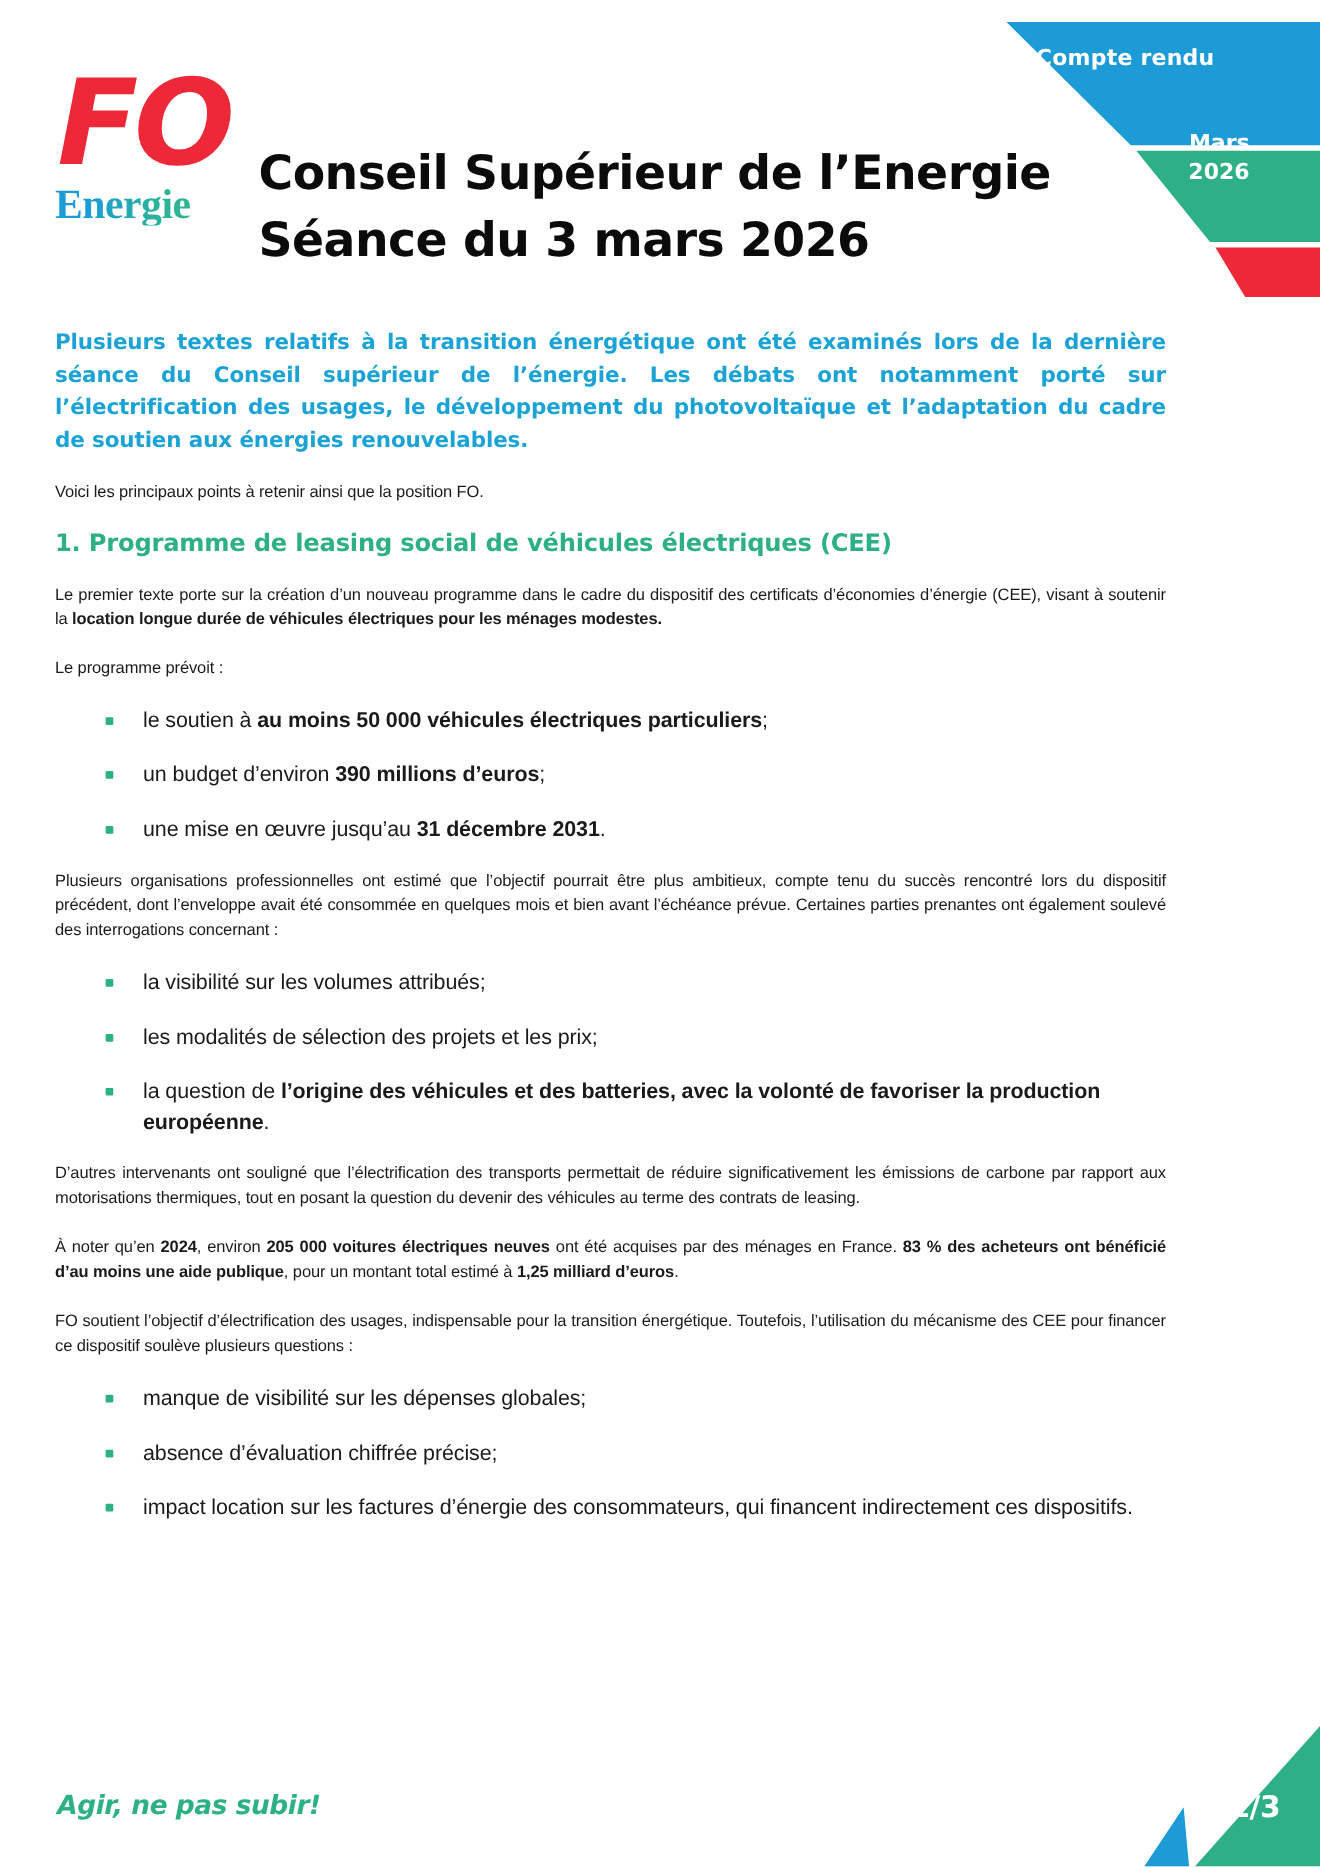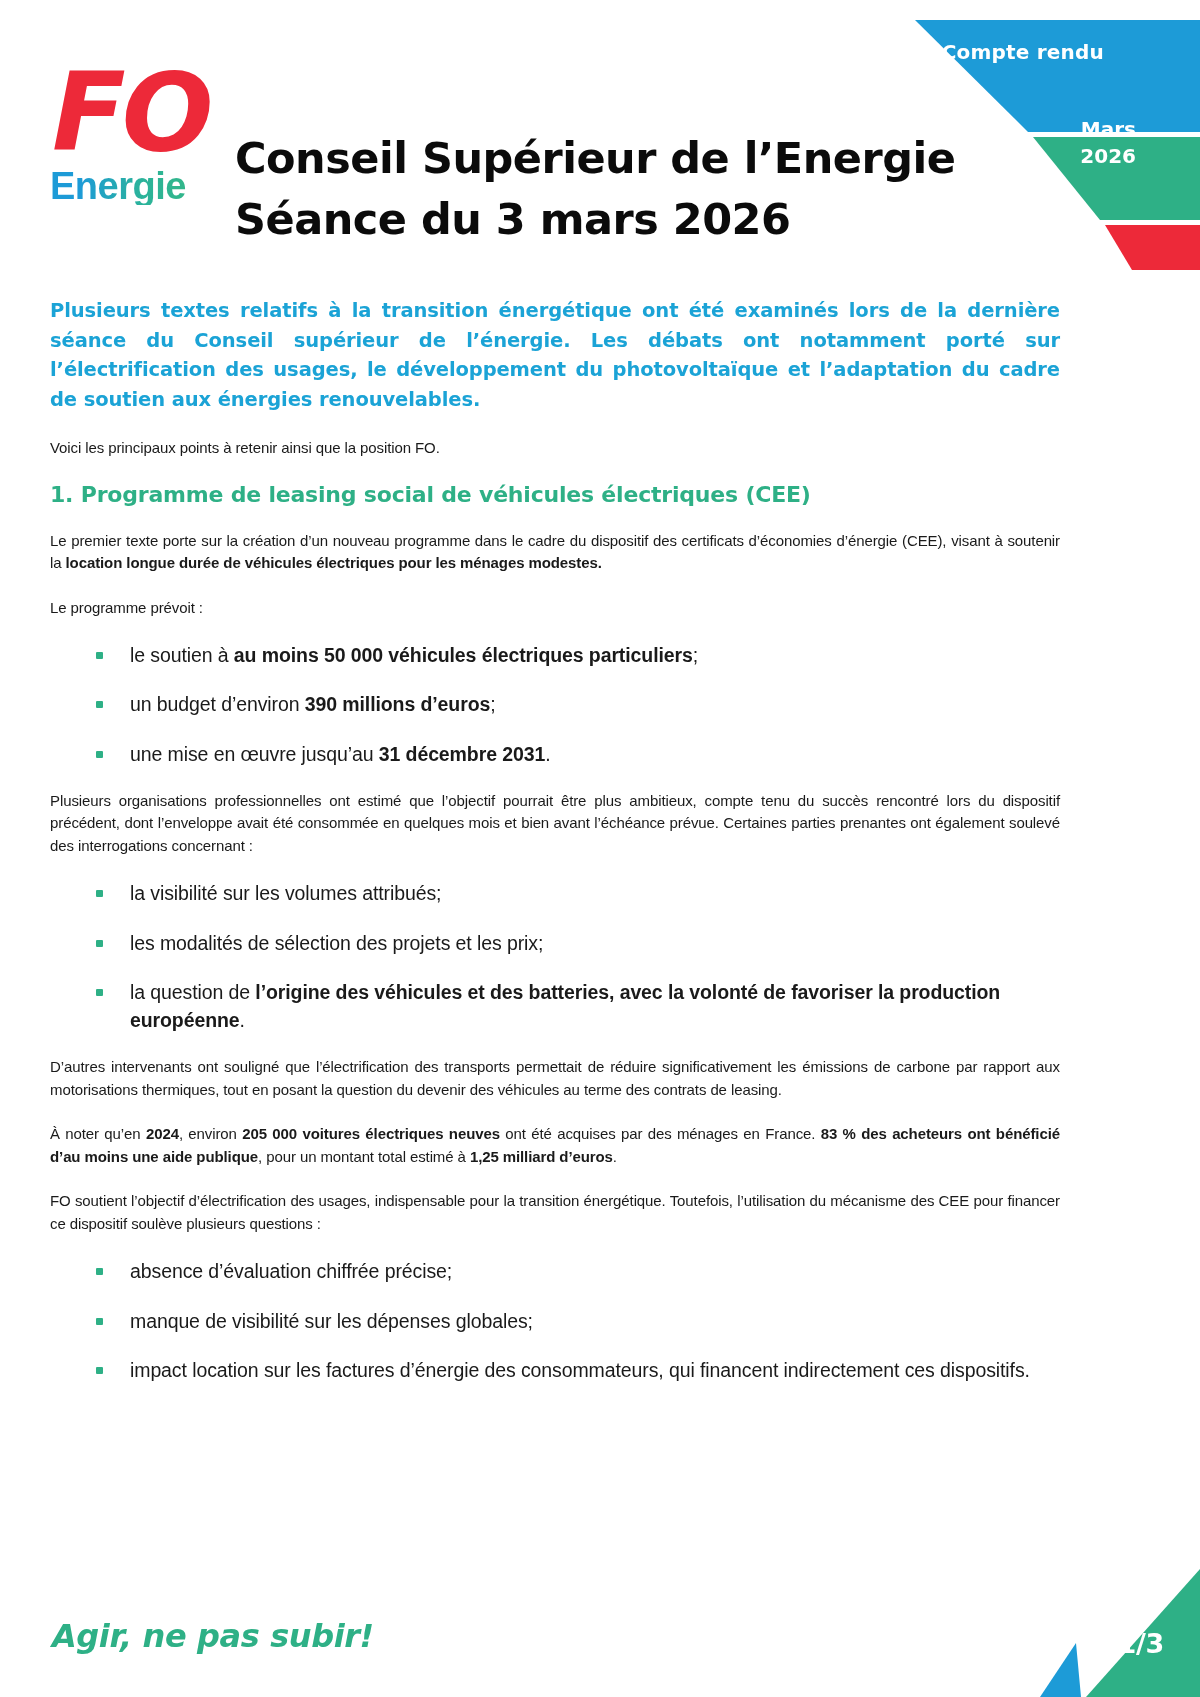--- a/index.html
+++ b/index.html
@@ -46,21 +46,21 @@
     font-weight: 700;
     font-style: italic;
     font-size: 108px;
     line-height: 0.95;
     letter-spacing: -4px;
     color: #ED2939;
     margin: 0 0 2px 4px;
   }
   .logo-energie {
     display: block;
-    font-family: Liberation Sans, sans-serif;
+    font-family: Liberation Serif, serif;
     font-weight: 700;
     font-size: 38px;
     line-height: 1;
     letter-spacing: -0.5px;
     margin-left: 2px;
     background: linear-gradient(90deg, #1D9BD7 0%, #1D9BD7 18%, #2BB39B 55%, #37B87F 100%);
     -webkit-background-clip: text;
     background-clip: text;
     color: transparent;
   }
@@ -174,21 +174,21 @@
     height: 170px;
   }
   .slogan {
     position: absolute;
     left: 52px;
     bottom: 42px;
     color: #2EB086;
     font-family: "DejaVu Sans", sans-serif;
     font-weight: 700;
     font-style: italic;
-    font-size: 32px;
+    font-size: 24px;
     letter-spacing: -0.4px;
     white-space: nowrap;
   }
   .footer-deco {
     position: absolute;
     right: 0;
     bottom: 0;
     width: 220px;
     height: 170px;
     pointer-events: none;
@@ -262,22 +262,22 @@
 
     <p class="body-text">D’autres intervenants ont souligné que l’électrification des transports permettait de réduire significativement les émissions de carbone par rapport aux motorisations thermiques, tout en posant la question du devenir des véhicules au terme des contrats de leasing.</p>
 
     <p class="body-text">
       <span>À noter qu’en </span><b>2024</b><span>, environ </span><b>205 000 voitures électriques neuves</b><span> ont été acquises par des ménages en France. </span><b>83 % des acheteurs ont bénéficié d’au moins une aide publique</b><span>, pour un montant total estimé à </span><b>1,25 milliard d’euros</b><span>.</span>
     </p>
 
     <p class="body-text">FO soutient l’objectif d’électrification des usages, indispensable pour la transition énergétique. Toutefois, l’utilisation du mécanisme des CEE pour financer ce dispositif soulève plusieurs questions :</p>
 
     <ul class="bullets">
+      <li><span>manque de visibilité sur les dépenses globales</span><b></b><span>;</span></li>
       <li><span>absence d’évaluation chiffrée précise</span><b></b><span>;</span></li>
-      <li><span>manque de visibilité sur les dépenses globales</span><b></b><span>;</span></li>
       <li><span>impact location sur les factures d’énergie des consommateurs, qui financent indirectement ces dispositifs</span><b></b><span>.</span></li>
     </ul>
 
   </div>
 
   <div class="footer">
     <div class="slogan">Agir, ne pas subir!</div>
 
     <svg class="footer-deco" viewBox="0 0 220 170" preserveAspectRatio="none">
       <polygon points="60,170 96,116 101,170" fill="#1D9BD7"></polygon>

